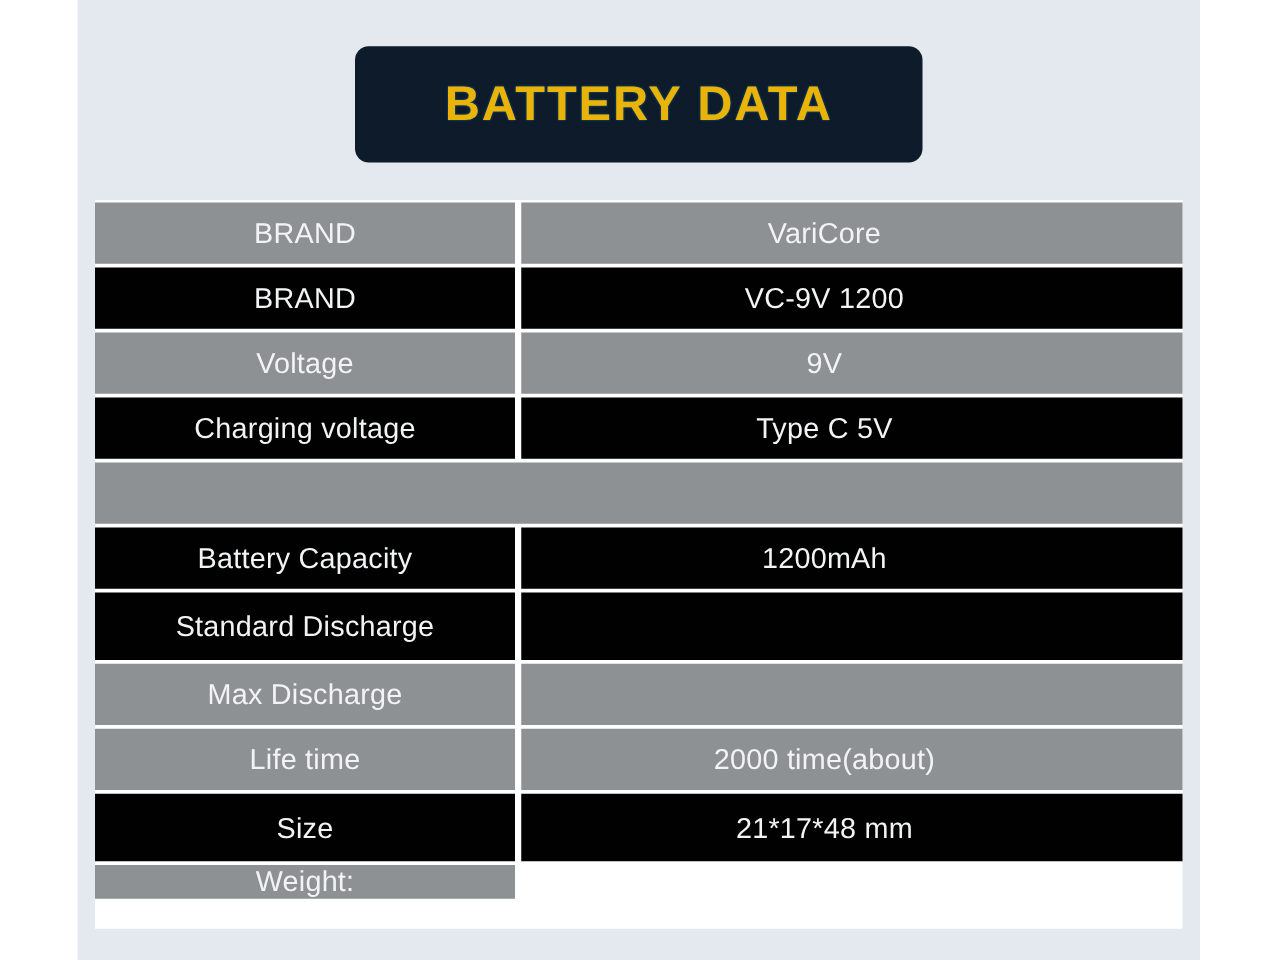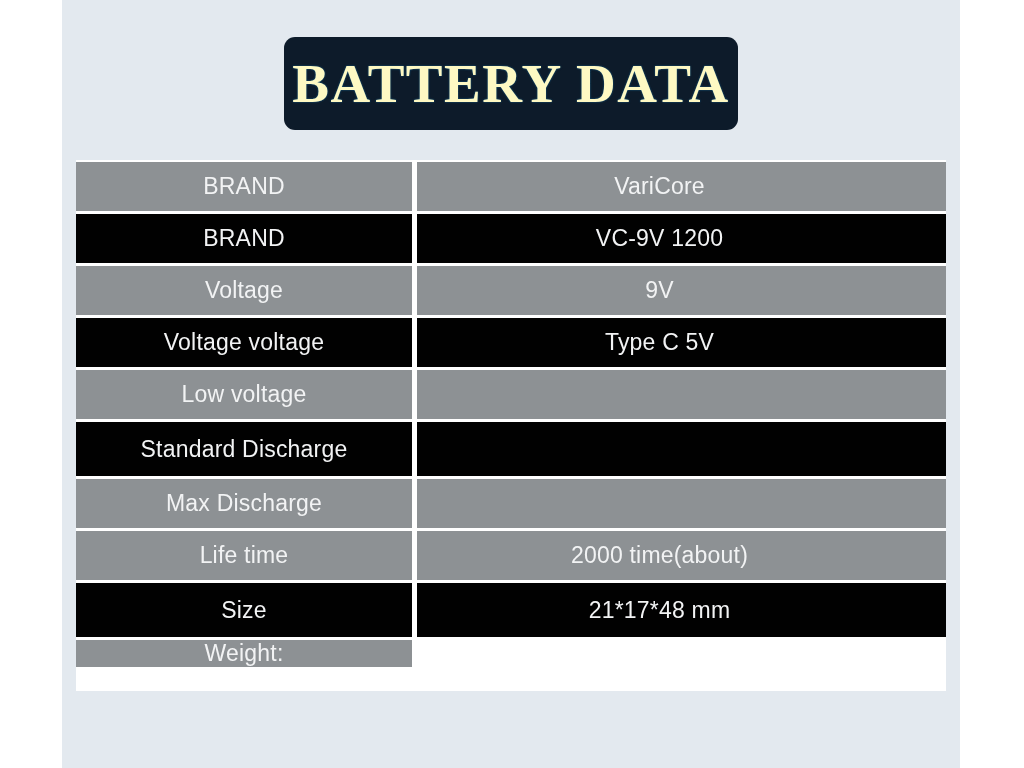--- a/index.html
+++ b/index.html
@@ -39,25 +39,25 @@
     width: 454px;
     height: 93px;
     background: #0d1b2a;
     border-radius: 11px;
     display: flex;
     align-items: center;
     justify-content: center;
     box-sizing: border-box;
   }
   .title-text {
-    color: #fef9c3;
-    font-size: 55px;
+    color: #eab308;
+    font-size: 39px;
     font-weight: bold;
     letter-spacing: 1.5px;
-    font-family: Liberation Serif, serif;
+    font-family: Liberation Sans, sans-serif;
     line-height: 1;
     text-shadow: 0 0 2px rgba(30,159,232,0.55);
     white-space: nowrap;
   }
 
   
   .spec-table {
     position: absolute;
     left: 76px;
     top: 160px;
@@ -134,29 +134,34 @@
           <span class="val-inner">VC-9V 1200</span>
         </div>
       </div>
       <div class="row gray">
         <div class="cell cell-label">Voltage</div>
         <div class="cell cell-value">
           <span class="val-inner">9V</span>
         </div>
       </div>
       <div class="row black">
-        <div class="cell cell-label">Voltage voltage</div>
+        <div class="cell cell-label">Charging voltage</div>
         <div class="cell cell-value">
           <span class="val-inner">Type C 5V</span>
         </div>
       </div>
       <div class="row gray">
-        <div class="cell cell-label">Low voltage</div>
         <div class="cell cell-value">
           <span class="val-inner"></span>
+        </div>
+      </div>
+      <div class="row black">
+        <div class="cell cell-label">Battery Capacity</div>
+        <div class="cell cell-value">
+          <span class="val-inner">1200mAh</span>
         </div>
       </div>
       <div class="row black tall">
         <div class="cell cell-label">Standard Discharge</div>
         <div class="cell cell-value">
           <span class="val-inner"></span>
         </div>
       </div>
       <div class="row gray">
         <div class="cell cell-label">Max Discharge</div>

